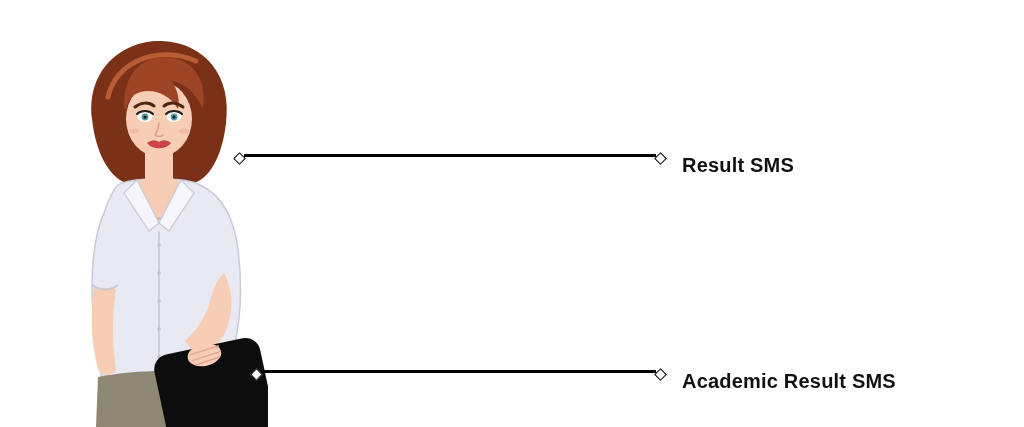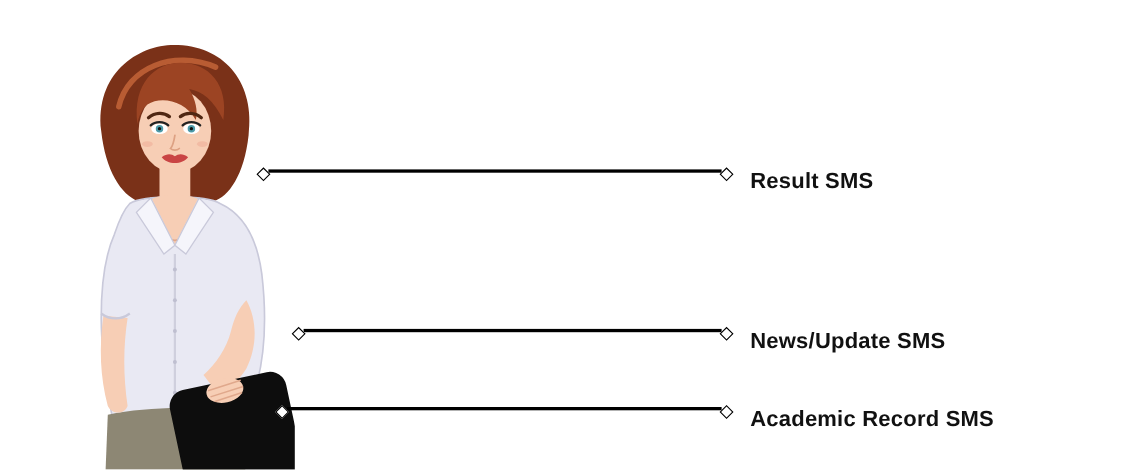--- a/index.html
+++ b/index.html
@@ -112,27 +112,21 @@
   </div>
 
   <div class="callout-row" id="row-0">
     <span class="diamond"></span>
     <span class="connector"></span>
     <span class="diamond"></span>
     <span class="callout-label">Result SMS</span>
   </div>
 
 
-  <div class="callout-row" id="row-2">
-    <span class="diamond"></span>
-    <span class="connector"></span>
-    <span class="diamond"></span>
-    <span class="callout-label">News/Update SMS</span>
-  </div>
 
   <div class="callout-row" id="row-3">
     <span class="diamond"></span>
     <span class="connector"></span>
     <span class="diamond"></span>
-    <span class="callout-label">Academic Record SMS</span>
+    <span class="callout-label">Academic Result SMS</span>
   </div>
 
 </div>
 
 </body></html>

